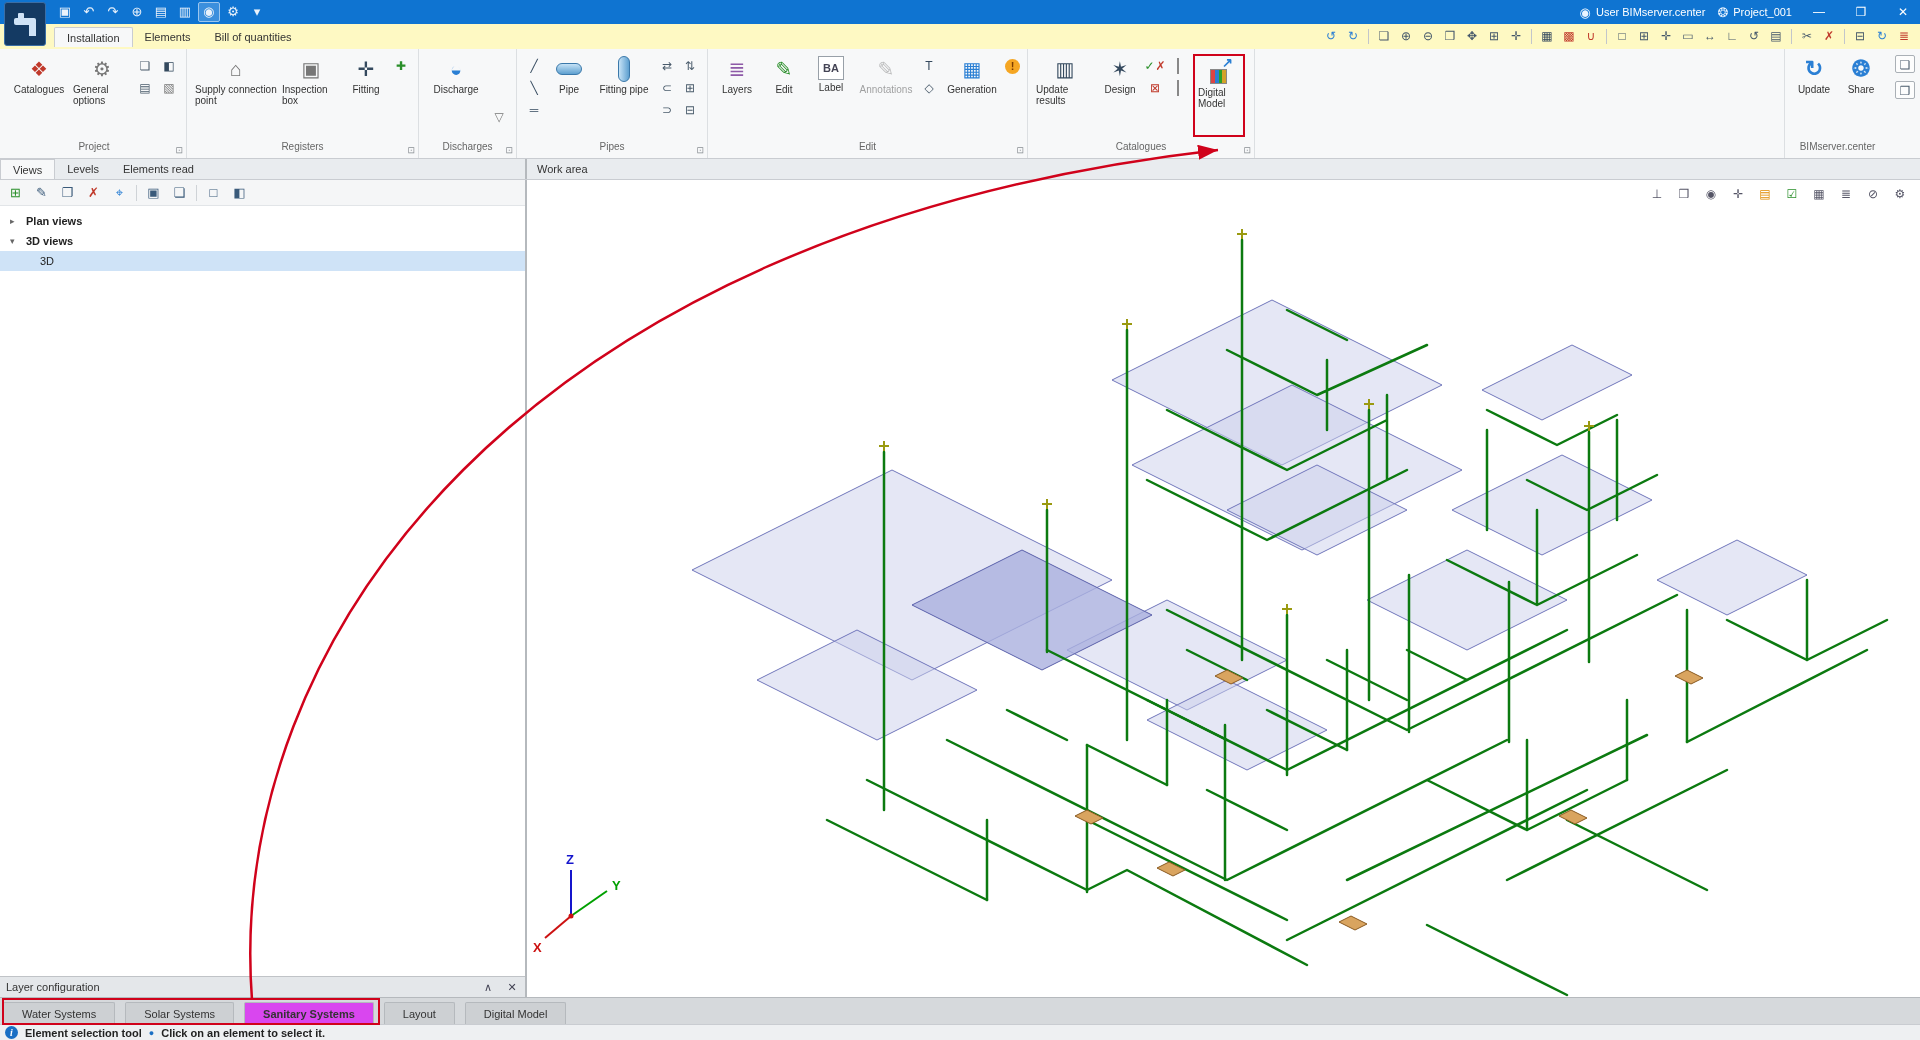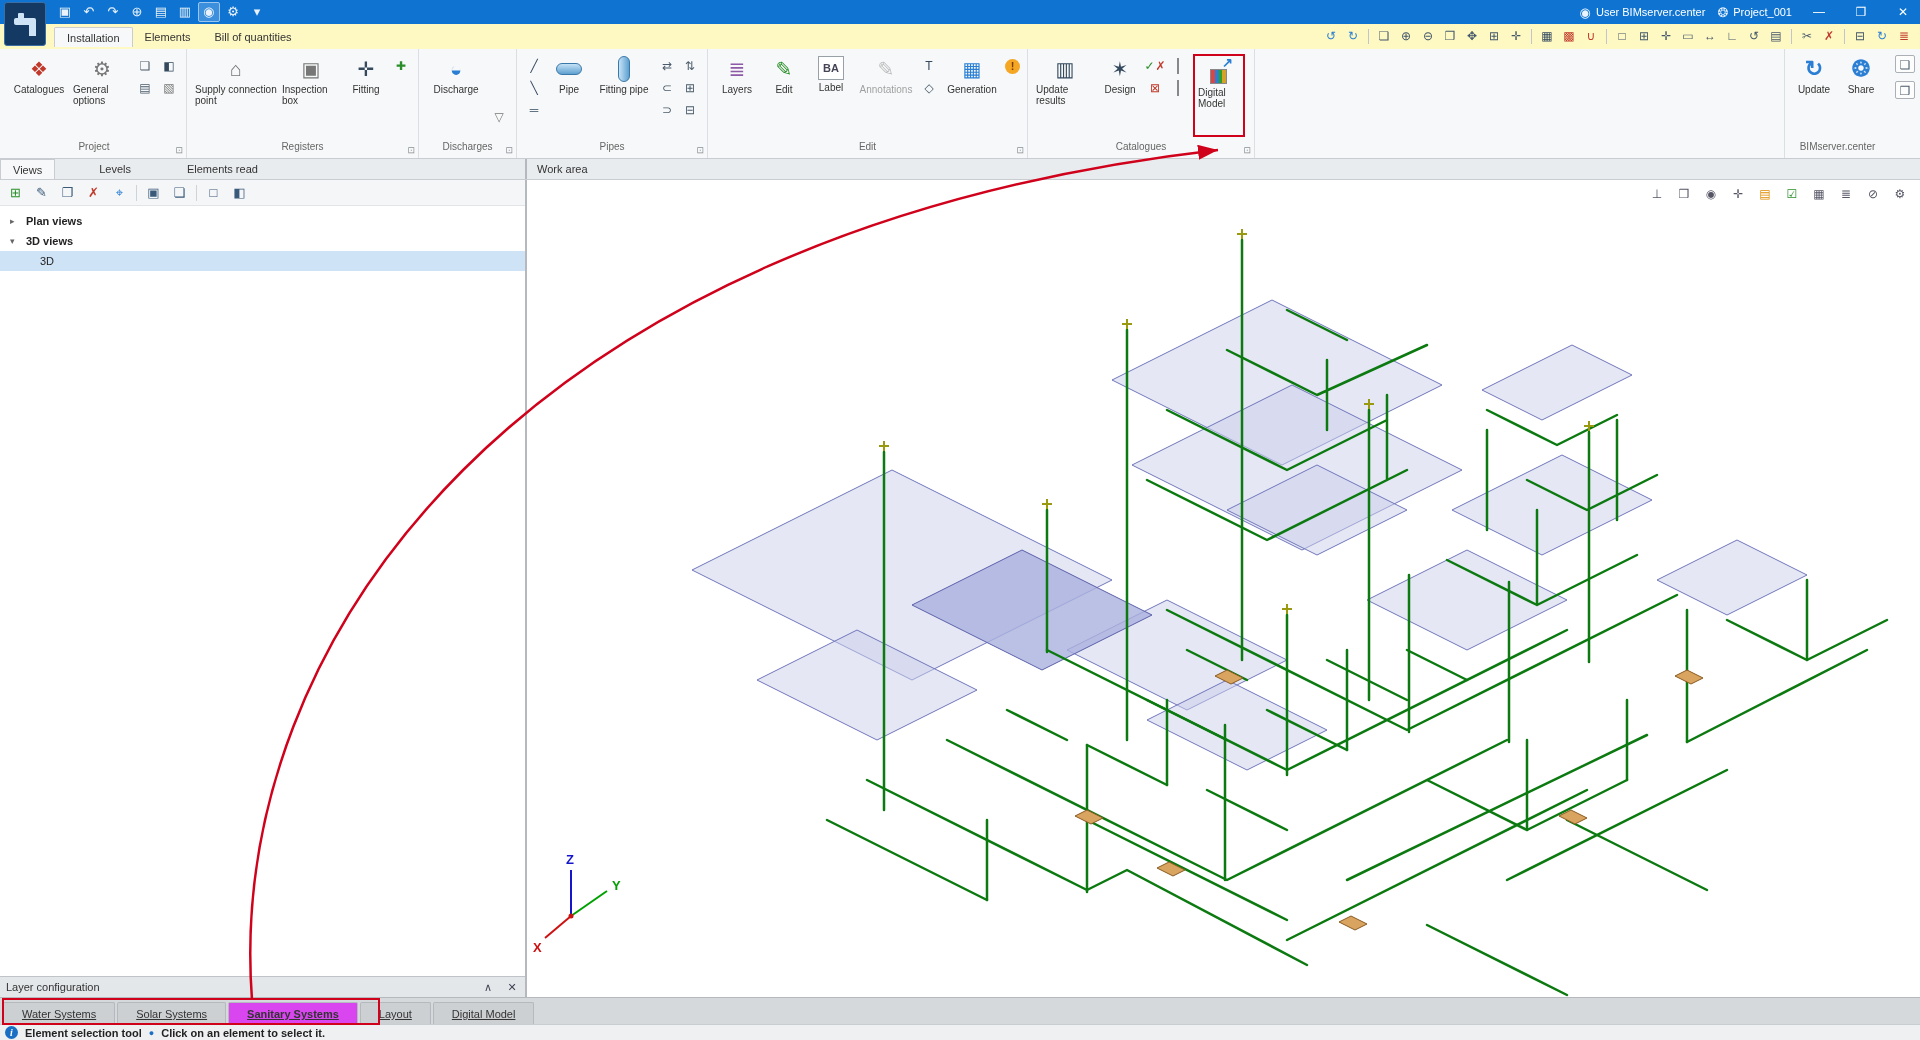--- a/index.html
+++ b/index.html
@@ -60,21 +60,21 @@
   .bim-group .bic { font-size:22px; color:#2a7fd4; font-weight:bold; }
   .edgecol { display:flex; flex-direction:column; gap:8px; padding:6px 5px 0; }
 
   .c-red { color:#c0392b !important; } .c-blue { color:#2a7fd4 !important; }
   .c-green { color:#2a8f2a !important; } .c-orange { color:#e08a00 !important; }
   .c-gray { color:#777 !important; } .c-dark { color:#34495e !important; }
   .c-purple { color:#8e5aa8 !important; }
 
   
   .paneltabs { height:21px; display:flex; background:#e9ecef; border-bottom:1px solid #c9ccd1; flex:0 0 auto; }
-  .pt-left { width:527px; display:flex; border-right:2px solid #b5b9bd;gap:32px; }
+  .pt-left { width:527px; display:flex; border-right:2px solid #b5b9bd; }
   .ptab { padding:4px 12px 3px; color:#333; }
   .ptab.active { background:#f7f8f9; border:1px solid #c9ccd1; border-bottom:none; }
   .wa-label { padding:4px 10px 3px; color:#333; }
 
   
   .content { height:817px; display:flex; flex:0 0 auto; }
   .leftpanel { width:527px; border-right:2px solid #b5b9bd; display:flex; flex-direction:column; background:#fff; }
   .lp-toolbar { height:26px; display:flex; gap:3px; padding:2px 4px; align-items:center; background:#f5f6f7; border-bottom:1px solid #e2e5e8; }
   .lp-ic { width:23px; height:21px; text-align:center; line-height:21px; font-size:13px; color:#3a5a7a; }
   .lp-sep { width:1px; height:16px; background:#cfd3d7; margin:0 2px; }
@@ -87,21 +87,21 @@
   .lp-bottom .sp { margin-left:auto; display:flex; gap:10px; }
   .lp-bottom .hic { font-size:11px; color:#445; width:14px; text-align:center; }
 
   .canvas { flex:1; position:relative; background:#fff; overflow:hidden; }
   .canvas-toolbar { position:absolute; top:5px; right:10px; display:flex; gap:7px; z-index:3; }
   .cv-ic { width:20px; height:18px; font-size:12px; line-height:18px; text-align:center; color:#556; }
   .model { position:absolute; inset:0; width:100%; height:100%; }
 
   
   .bottomtabs { height:27px; background:#d6d9dc; display:flex; align-items:flex-end; padding-left:3px; border-top:1px solid #b5b9bd; flex:0 0 auto; position:relative; z-index:2; }
-  .btab { padding:5px 18px 4px; color:#333; background:#cdd0d3; border:1px solid #b5b9bd; border-bottom:none; margin-right:2px; border-radius:2px 2px 0 0;text-decoration:underline; }
+  .btab { padding:5px 18px 4px; color:#333; background:#cdd0d3; border:1px solid #b5b9bd; border-bottom:none; margin-right:10px; border-radius:2px 2px 0 0; }
   .btab.active { background:#d946ef; font-weight:bold; }
   .statusbar { height:16px; background:#eef0f2; border-top:1px solid #c9ccd1; display:flex; align-items:center; gap:7px; padding-left:5px; font-weight:bold; color:#222; flex:0 0 auto; }
   .info-ic { width:13px; height:13px; border-radius:50%; background:#1a6fc4; color:#fff; font-style:italic; font-family:"Liberation Serif",serif; font-size:10px; line-height:13px; text-align:center; font-weight:bold; }
   .bullet { color:#1a6fc4; font-size:9px; }
 
   
   .overlay { position:absolute; inset:0; z-index:40; pointer-events:none; }
 </style>
 </head>
 <body>

